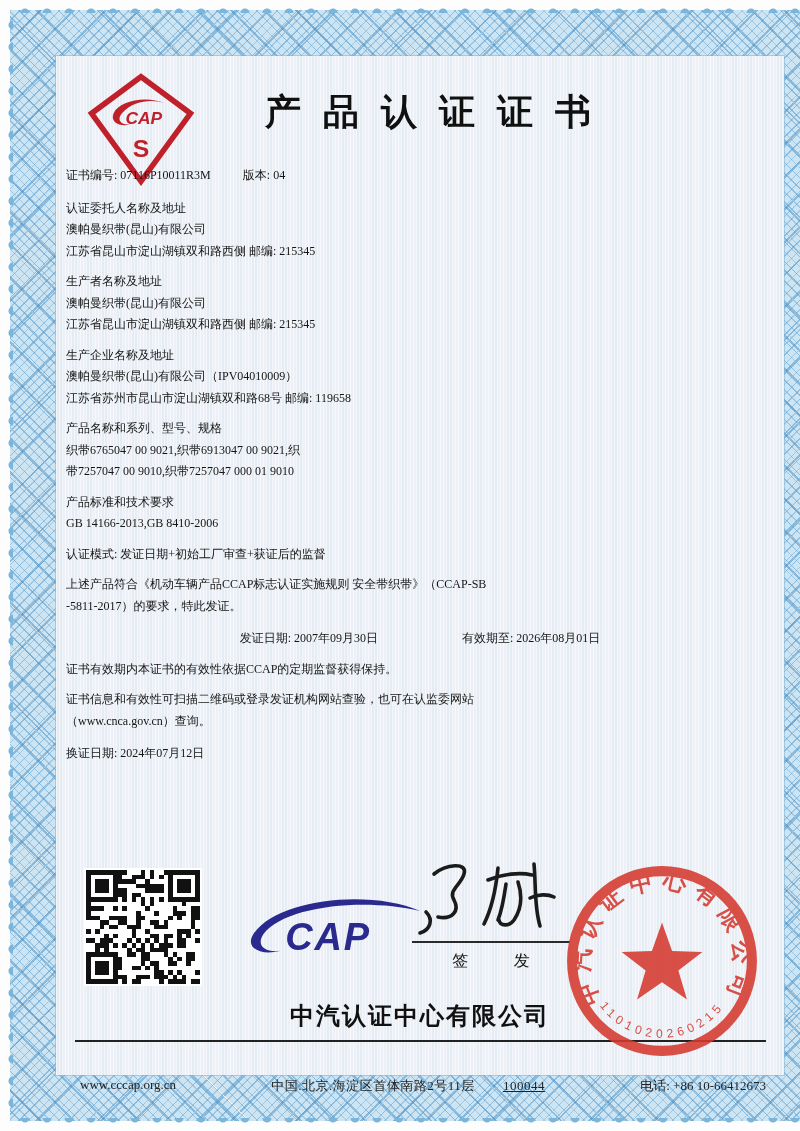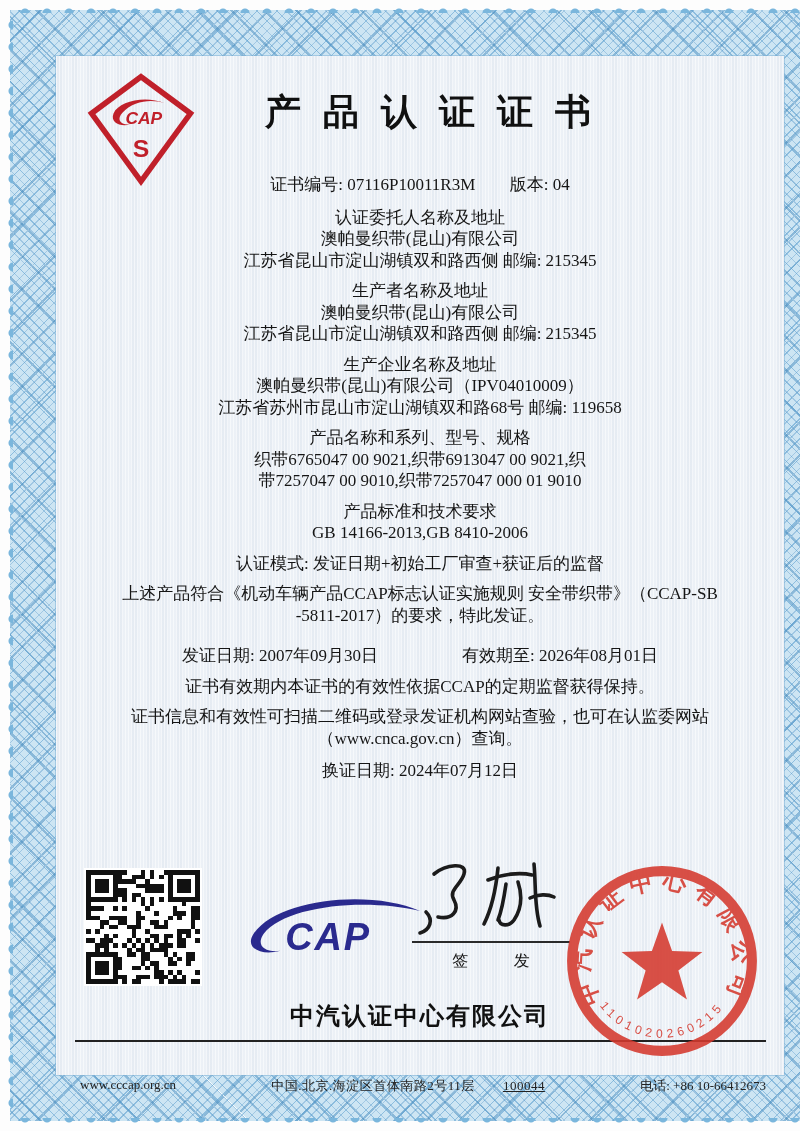--- a/index.html
+++ b/index.html
@@ -28,26 +28,26 @@
       repeating-linear-gradient(90deg, rgba(255,255,255,.55) 0 1px, rgba(0,0,0,0) 1px 3px),
       repeating-linear-gradient(90deg, rgba(186,202,220,.16) 0 7px, rgba(224,232,242,.14) 7px 15px);
     box-shadow:0 0 0 1px rgba(130,178,214,.55);
   }
   
   .diamond-logo{position:absolute;left:30px;top:14px;width:110px;height:118px;}
   .title{position:absolute;left:16px;right:0;top:32px;text-align:center;
     font-family:"Liberation Sans","DejaVu Sans",sans-serif;
     font-size:36px;font-weight:bold;letter-spacing:22px;text-indent:22px;color:#101010;}
   
-  .content{position:absolute;left:10px;right:10px;top:118px;text-align:center;
-    font-size:17px;line-height:21.5px;}
+  .content{position:absolute;left:10px;right:10px;top:109px;text-align:left;
+    font-size:12px;line-height:21.5px;}
   .content p{margin:0;}
   .gap-s{height:9px;}
   .gap-m{height:11px;}
-  .dates-row{display:flex;justify-content:center;gap:84px;margin-top:8px;}
+  .dates-row{display:flex;justify-content:center;gap:84px;}
   
   .qr{position:absolute;left:28px;top:812px;width:118px;height:118px;background:#fff;padding:2px;box-sizing:border-box;}
   .ccap-blue-logo{position:absolute;left:185px;top:838px;width:184px;height:72px;}
   .sig-block{position:absolute;left:356px;top:798px;width:158px;text-align:center;font-family:Liberation Mono, monospace;}
   .sig-line{border-top:2px solid #2a2a2a;margin-top:-2px;}
   .sig-label{font-size:16px;letter-spacing:18px;text-indent:18px;margin-top:8px;}
   .seal{position:absolute;left:505px;top:804px;width:202px;height:202px;z-index:5;opacity:.88;}
   .company{position:absolute;left:0;right:0;top:944px;text-align:center;z-index:1;
     font-family:"Liberation Sans","DejaVu Sans",sans-serif;font-size:24px;font-weight:bold;letter-spacing:2px;color:#111;}
   .footer-line{position:absolute;left:19px;right:18px;top:984px;border-top:2px solid #222;z-index:1;}

